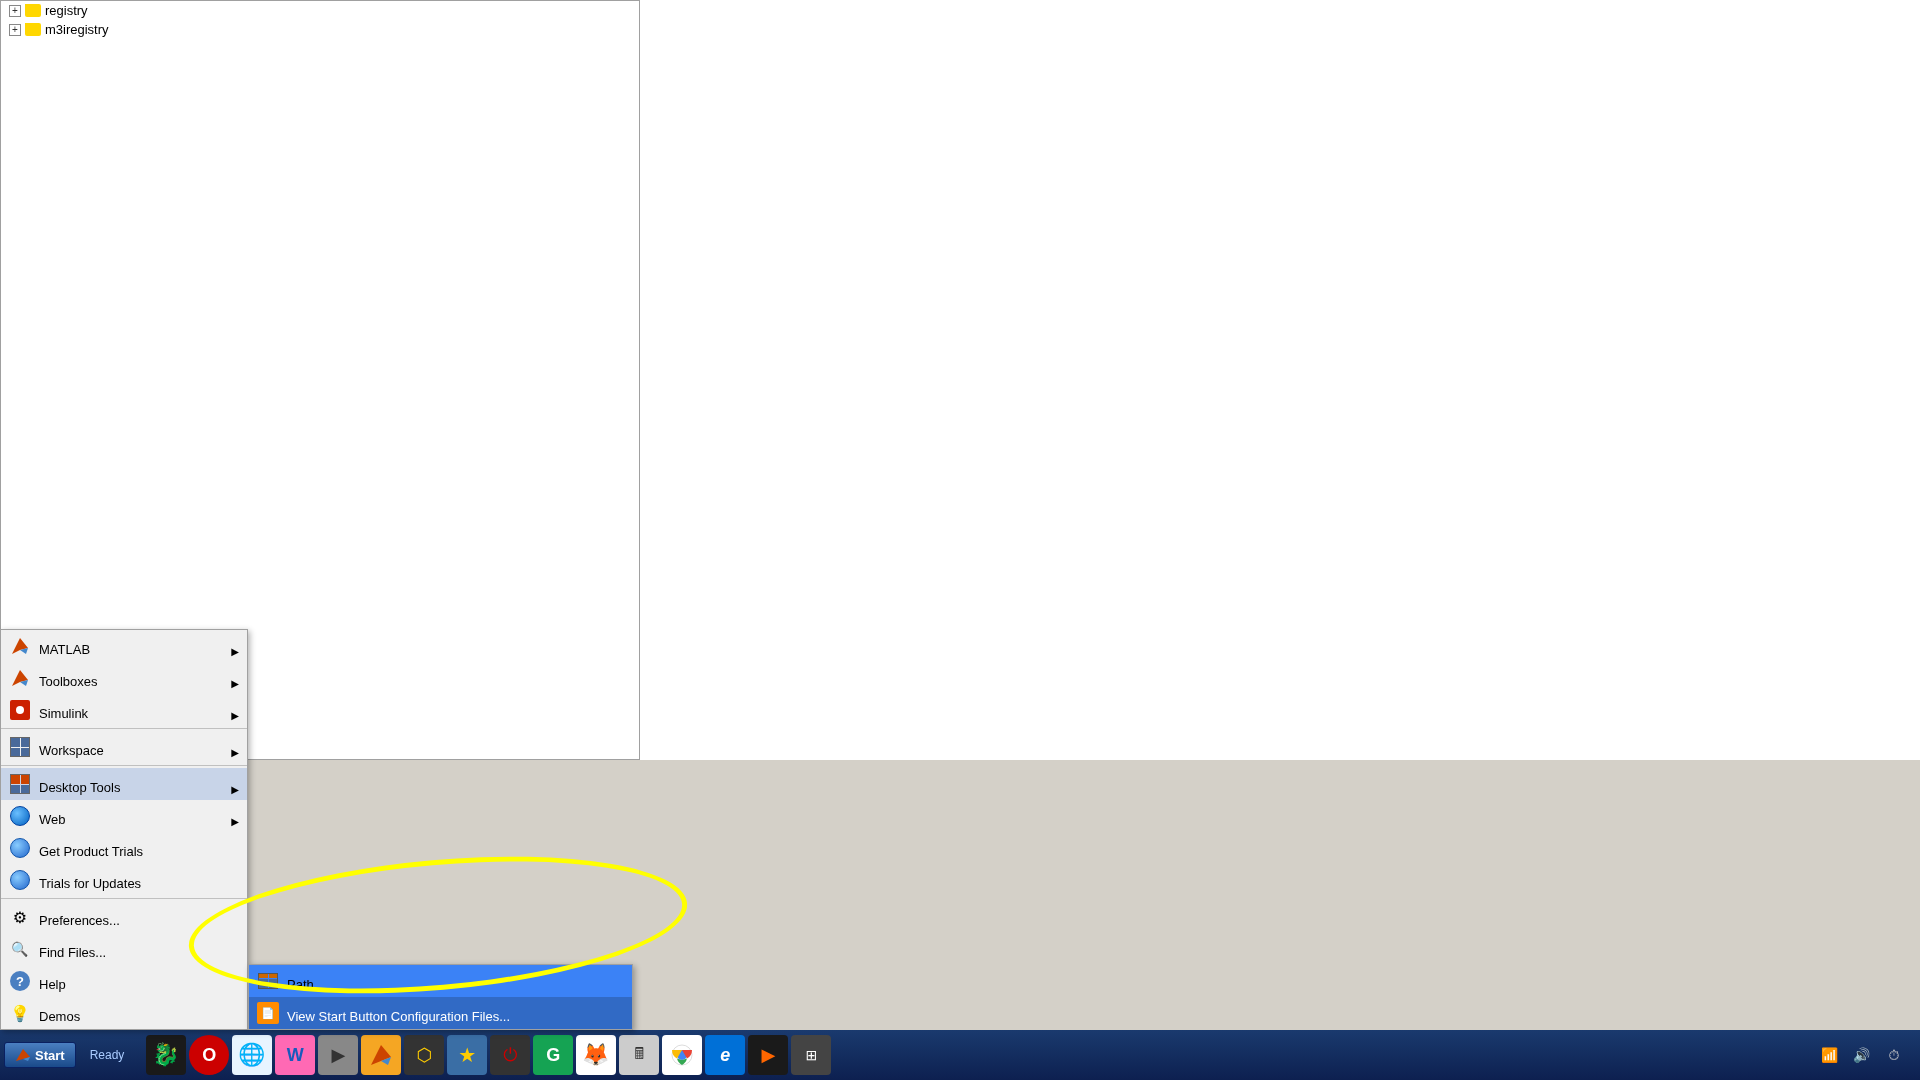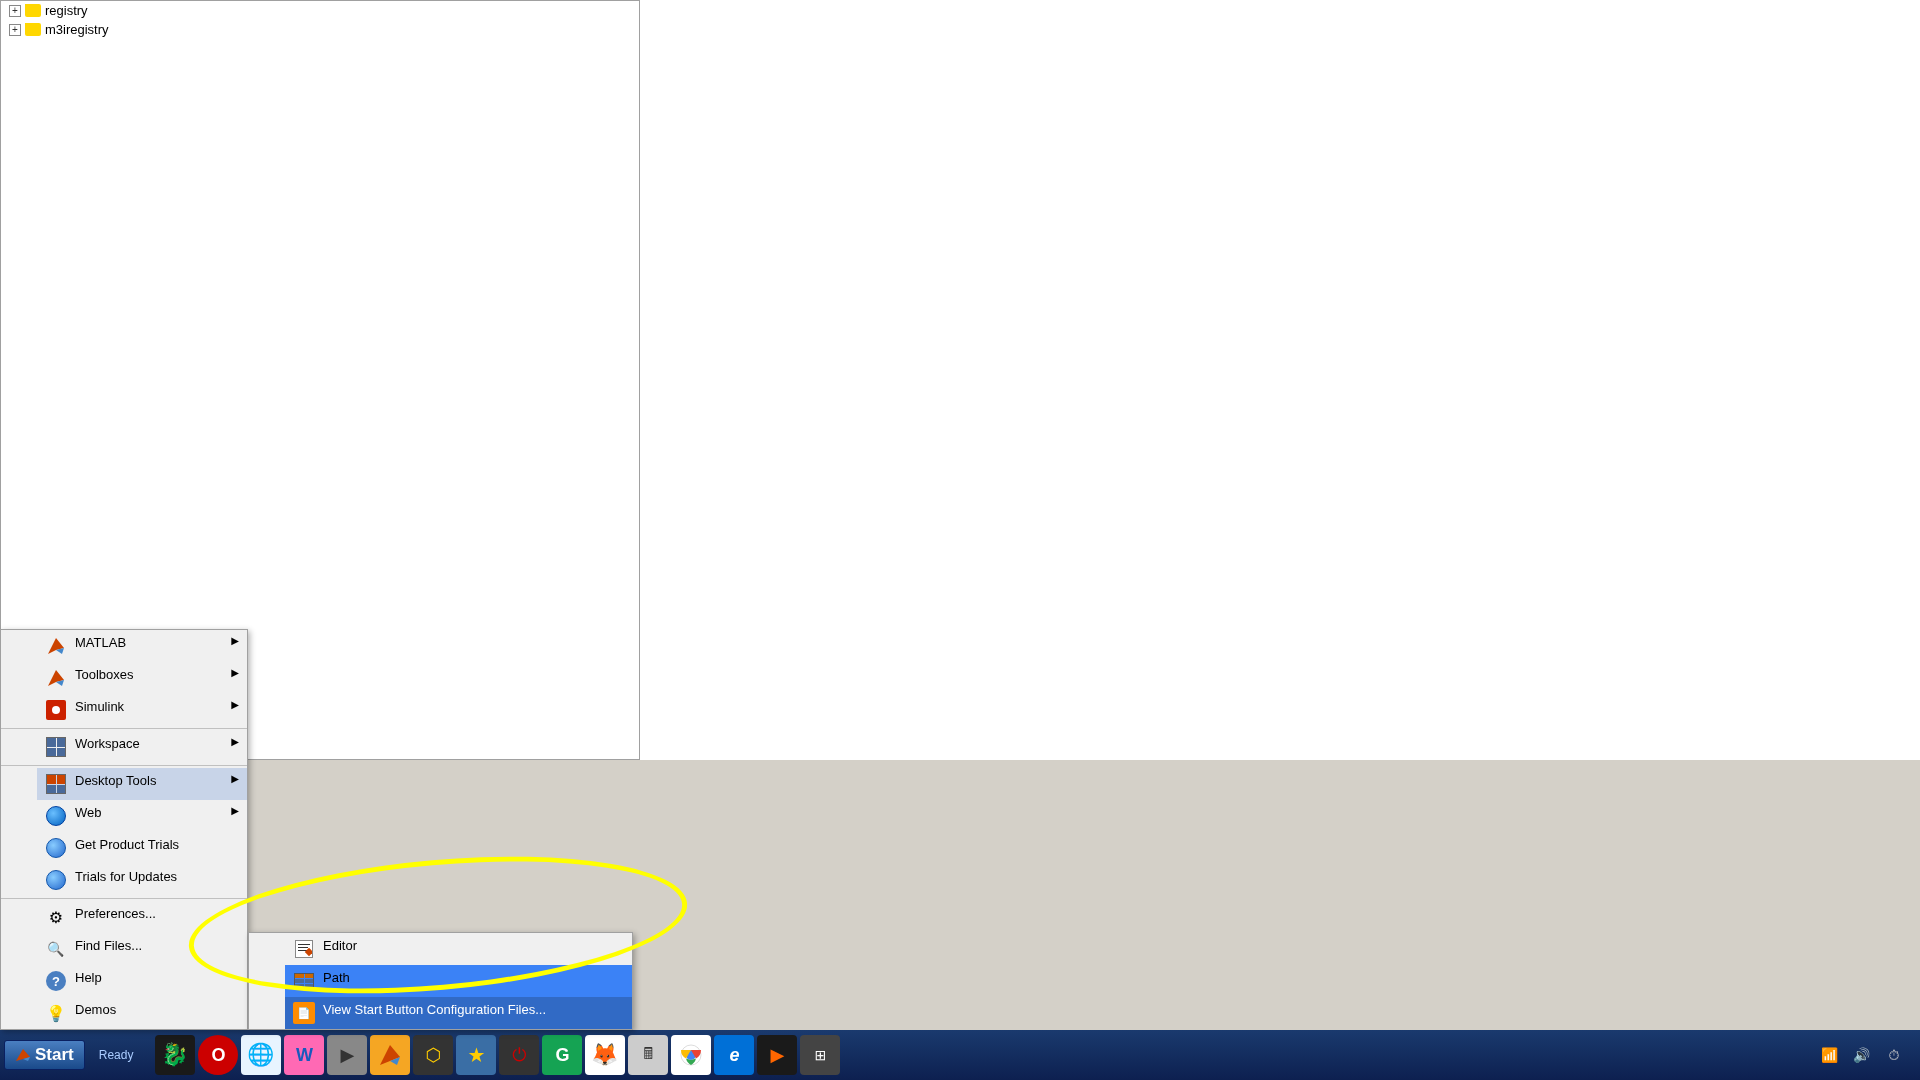--- a/index.html
+++ b/index.html
@@ -79,21 +79,21 @@
     .start-button {
       display: flex;
       align-items: center;
       gap: 4px;
       padding: 4px 10px;
       background: linear-gradient(to bottom, #4a7fc1, #1a4a8a);
       border: 1px solid #0a2060;
       border-radius: 3px;
       color: white;
       font-weight: bold;
-      font-size: 17px;
+      font-size: 13px;
       cursor: pointer;
       justify-content: flex-end;
     }
 
     .taskbar-status {
       color: #aaccff;
       font-size: 12px;
       padding: 0 12px;
     }
 
@@ -133,28 +133,27 @@
       bottom: 50px;
       width: 385px;
       background: #f0f0f0;
       border: 1px solid #a0a0a0;
       box-shadow: 2px 2px 6px rgba(0,0,0,0.3);
       z-index: 201;
     }
 
     .menu-item {
       display: flex;
-      align-items: flex-start;
+      align-items: flex-end;
       padding: 5px 8px;
       cursor: pointer;
       gap: 8px;
       color: #000;
       font-size: 13px;
       position: relative;
-      margin-left: 36px;
     }
 
     .menu-item.highlighted {
       background: #316ac5;
       color: white;
     }
 
     .menu-item.active-submenu {
       background: #c8d4e8;
     }
@@ -356,31 +355,20 @@
   </div>
 
 </div>
 
 <div class="context-menu-level2">
 
 
 
 
 
-  <div class="menu-item">
-    <span class="menu-icon">
-      <div style="width:18px;height:18px;border:1px solid #888;background:white;position:relative;overflow:hidden;">
-        <div style="position:absolute;top:3px;left:2px;right:2px;height:1px;background:#333;"></div>
-        <div style="position:absolute;top:6px;left:2px;right:4px;height:1px;background:#333;"></div>
-        <div style="position:absolute;top:9px;left:2px;right:2px;height:1px;background:#333;"></div>
-        <div style="position:absolute;bottom:2px;right:0;width:6px;height:6px;background:#cc4400;transform:rotate(45deg);"></div>
-      </div>
-    </span>
-    <span>Editor</span>
-  </div>
 
   <div class="menu-item path-highlighted" style="background:#3b82f6;">
     <span class="menu-icon">
       <div style="width:20px;height:16px;display:grid;grid-template-columns:1fr 1fr;grid-template-rows:1fr 1fr 1fr;gap:1px;border:1px solid #555;">
         <div style="background:#cc6600;"></div>
           <div style="background:#cc6600;"></div>
         <div style="background:#4a6a9a;"></div>
           <div style="background:#4a6a9a;"></div>
         <div style="background:#4a6a9a;"></div>
           <div style="background:#4a6a9a;"></div>

